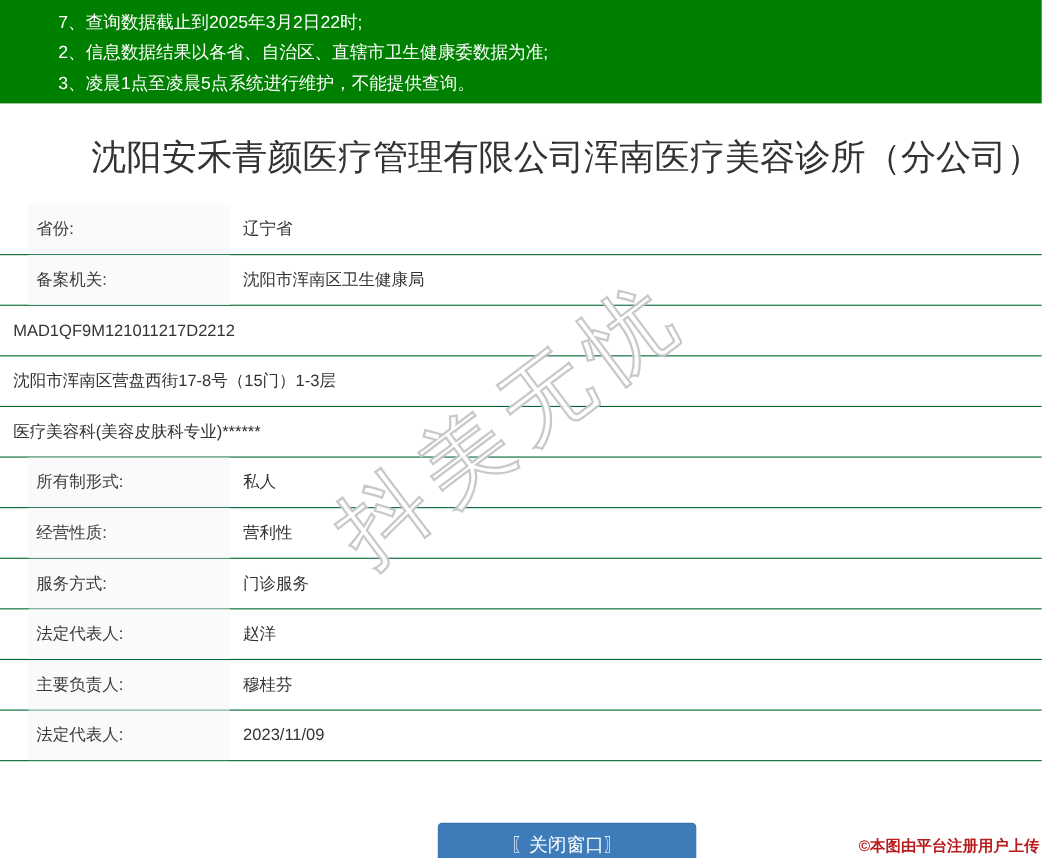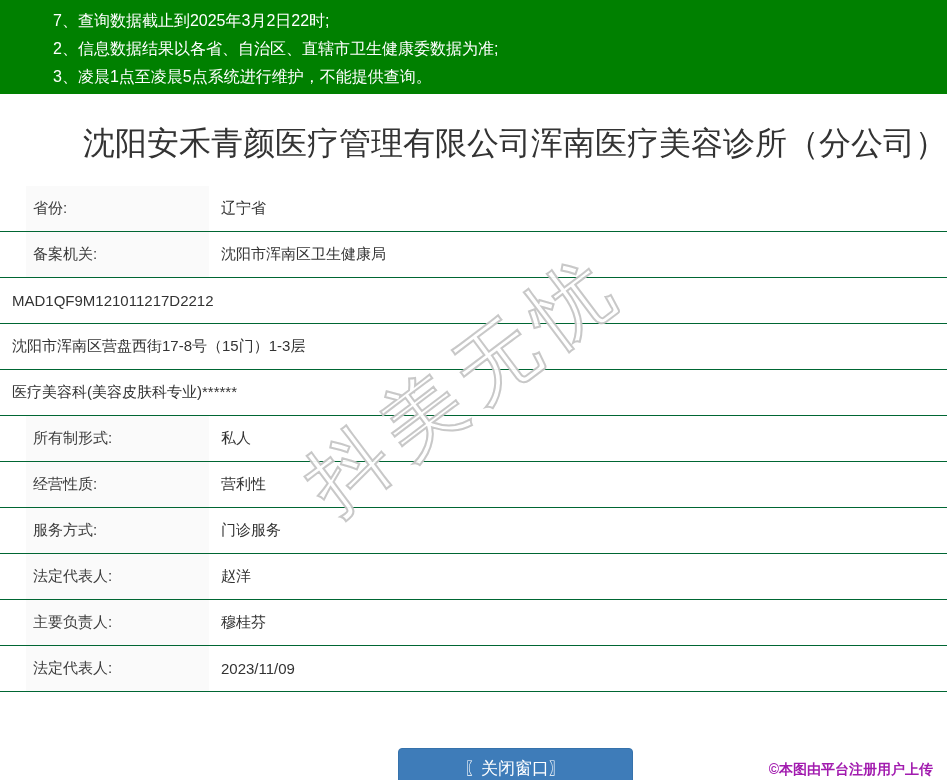--- a/index.html
+++ b/index.html
@@ -96,25 +96,25 @@
     color: #ffffff;
     -webkit-text-stroke: 2px #c6c6c6;
     text-shadow: 0 0 1px #cccccc;
     opacity: 0.95;
     pointer-events: none;
     z-index: 5;
   }
   
   .copyright-watermark {
     position: absolute;
-    right: 14px;
+    right: 2px;
     top: 761px;
     font-size: 14px;
     font-weight: bold;
-    color: #a21caf;
+    color: #b91c1c;
     white-space: nowrap;
     text-shadow:
       -1px -1px 0 #fff, 1px -1px 0 #fff,
       -1px 1px 0 #fff, 1px 1px 0 #fff;
     z-index: 6;
   }
 </style>
 </head>
 <body>
 

